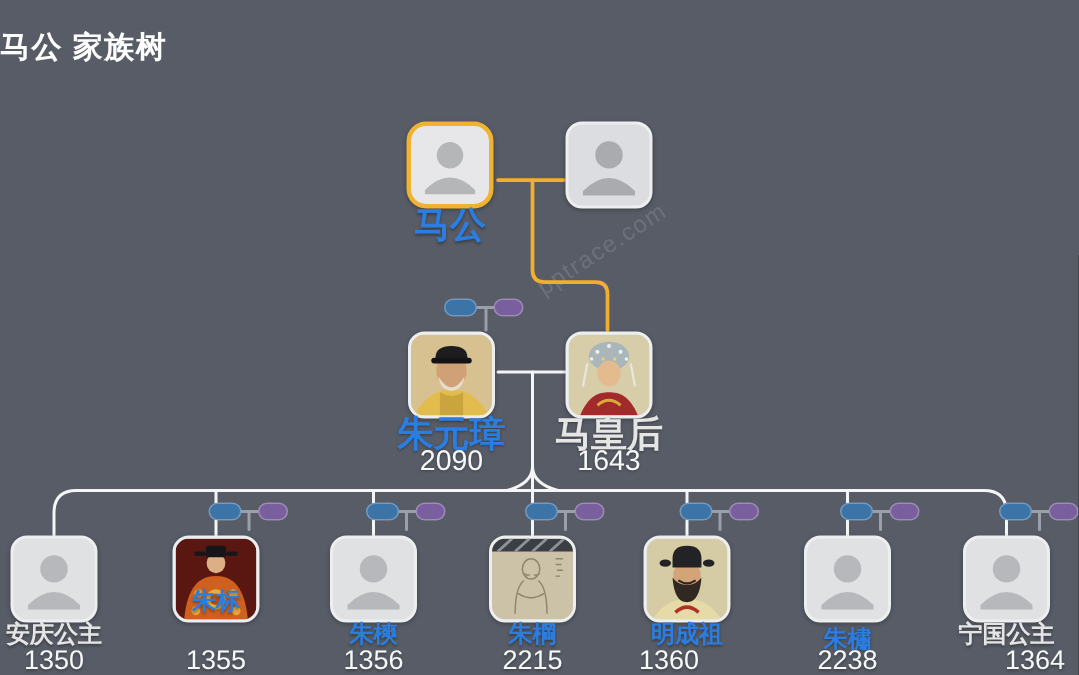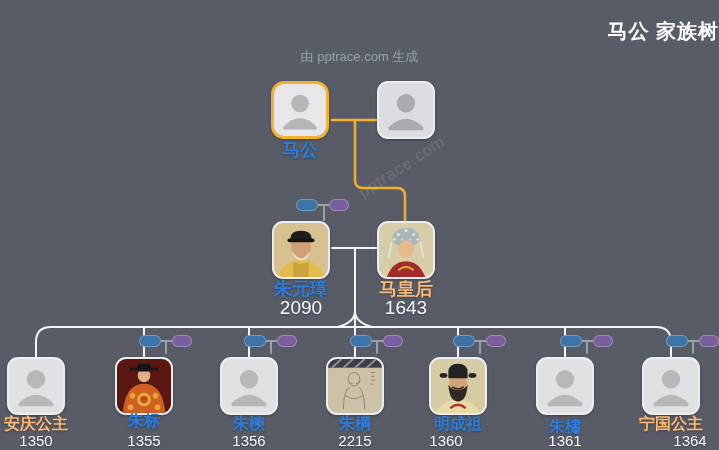--- a/index.html
+++ b/index.html
@@ -2,21 +2,21 @@
 <html><head>
 <meta charset="utf-8">
 <style>
   html,body{margin:0;padding:0;background:#3a3e46;}
   .stage{
     position:relative;width:719px;height:450px;overflow:hidden;
     background:#575c66;
     font-family:"Liberation Sans","DejaVu Sans",sans-serif;
   }
   .title{
-    position:absolute;left:0;top:18px;width:719px;text-align:right;
+    position:absolute;left:0;top:18px;width:719px;text-align:left;
     color:#fdfdfd;font-size:20px;font-weight:bold;letter-spacing:1px;
   }
   .subtitle{
     position:absolute;left:0;top:48px;width:719px;text-align:center;
     color:#9ba1a9;font-size:13px;
   }
   .watermark{
     position:absolute;left:322px;top:158px;width:160px;text-align:center;
     color:rgba(255,255,255,0.13);font-size:16px;letter-spacing:1px;
     transform:rotate(-33deg);pointer-events:none;
@@ -35,36 +35,35 @@
     box-shadow:0 1px 3px rgba(0,0,0,.28);
   }
   .avatar.highlight{border:3px solid #f0b232;border-radius:13px;}
   .avatar svg{display:block;width:100%;height:100%;}
   .name{
     position:absolute;transform:translateX(-50%);z-index:4;white-space:nowrap;
     font-weight:bold;font-size:16px;line-height:17px;
     text-shadow:0 1px 2px rgba(0,0,0,.35);
   }
   .name.male{color:#2b7de0;}
-  .name.female{color:#fdba74;}
-  .name.big{font-size:18px;line-height:19px;}
+  .name.female{color:#e5e5e5;}
+  .name.big{font-size:24px;line-height:19px;}
   .year{
     position:absolute;transform:translateX(-50%);z-index:4;white-space:nowrap;
-    color:#f7f8f9;font-size:15px;line-height:19px;font-weight:500;
+    color:#f7f8f9;font-size:18px;line-height:19px;font-weight:500;
     text-shadow:0 1px 2px rgba(0,0,0,.3);
   }
   .year.big{font-size:19px;}
 </style>
 </head>
 <body>
 
 <div class="stage">
 
   <div class="title">马公 家族树</div>
-  <div class="subtitle">由 pptrace.com 生成</div>
   <div class="watermark">pptrace.com</div>
 
   <svg class="lines" width="719" height="450" viewBox="0 0 719 450">
 
     <g>
       <path class="oline" d="M332,120 H376"></path>
       <path class="oline" d="M355,120 V180 Q355,188 363,188 H397 Q405,188 405,196 V220"></path>
     </g>
 
     <g>
@@ -182,21 +181,21 @@
       <circle cx="16" cy="38" r="3" fill="#e8a43c"></circle>
         <circle cx="40" cy="38" r="3" fill="#e8a43c"></circle>
       <circle cx="14" cy="50" r="3" fill="#e8a43c"></circle>
         <circle cx="42" cy="50" r="3" fill="#e8a43c"></circle>
       <ellipse cx="28" cy="17" rx="6.5" ry="7" fill="#dcaf84"></ellipse>
       <rect x="21" y="5" width="14" height="8" rx="2" fill="#15151a"></rect>
       <rect x="13" y="9" width="8" height="3" rx="1.5" fill="#15151a"></rect>
       <rect x="35" y="9" width="8" height="3" rx="1.5" fill="#15151a"></rect>
     </svg>
   </div>
-  <div class="name male" style="left:144px;top:412px">朱标</div>
+  <div class="name male" style="left:144px;top:393px">朱标</div>
   <div class="year" style="left:144px;top:431px">1355</div>
 
   <div class="avatar" style="left:220px;top:357px">
     <svg viewBox="0 0 56 56">
       <circle cx="28" cy="21" r="9.5" fill="#b6b8bb"></circle>
       <path d="M10,46 Q28,28 46,46 L46,49 L10,49 Z" fill="#b6b8bb"></path>
     </svg>
   </div>
   <div class="name male" style="left:249px;top:415px">朱樉</div>
   <div class="year" style="left:249px;top:431px">1356</div>
@@ -235,21 +234,21 @@
   <div class="name male" style="left:458px;top:415px">明成祖</div>
   <div class="year" style="left:446px;top:431px">1360</div>
 
   <div class="avatar" style="left:536px;top:357px">
     <svg viewBox="0 0 56 56">
       <circle cx="28" cy="21" r="9.5" fill="#b6b8bb"></circle>
       <path d="M10,46 Q28,28 46,46 L46,49 L10,49 Z" fill="#b6b8bb"></path>
     </svg>
   </div>
   <div class="name male" style="left:565px;top:418px">朱橚</div>
-  <div class="year" style="left:565px;top:431px">1361</div>
+  <div class="year" style="left:565px;top:431px">2238</div>
 
   <div class="avatar" style="left:642px;top:357px">
     <svg viewBox="0 0 56 56">
       <circle cx="28" cy="21" r="9.5" fill="#b6b8bb"></circle>
       <path d="M10,46 Q28,28 46,46 L46,49 L10,49 Z" fill="#b6b8bb"></path>
     </svg>
   </div>
   <div class="name female" style="left:671px;top:415px">宁国公主</div>
   <div class="year" style="left:690px;top:431px">1364</div>
 

